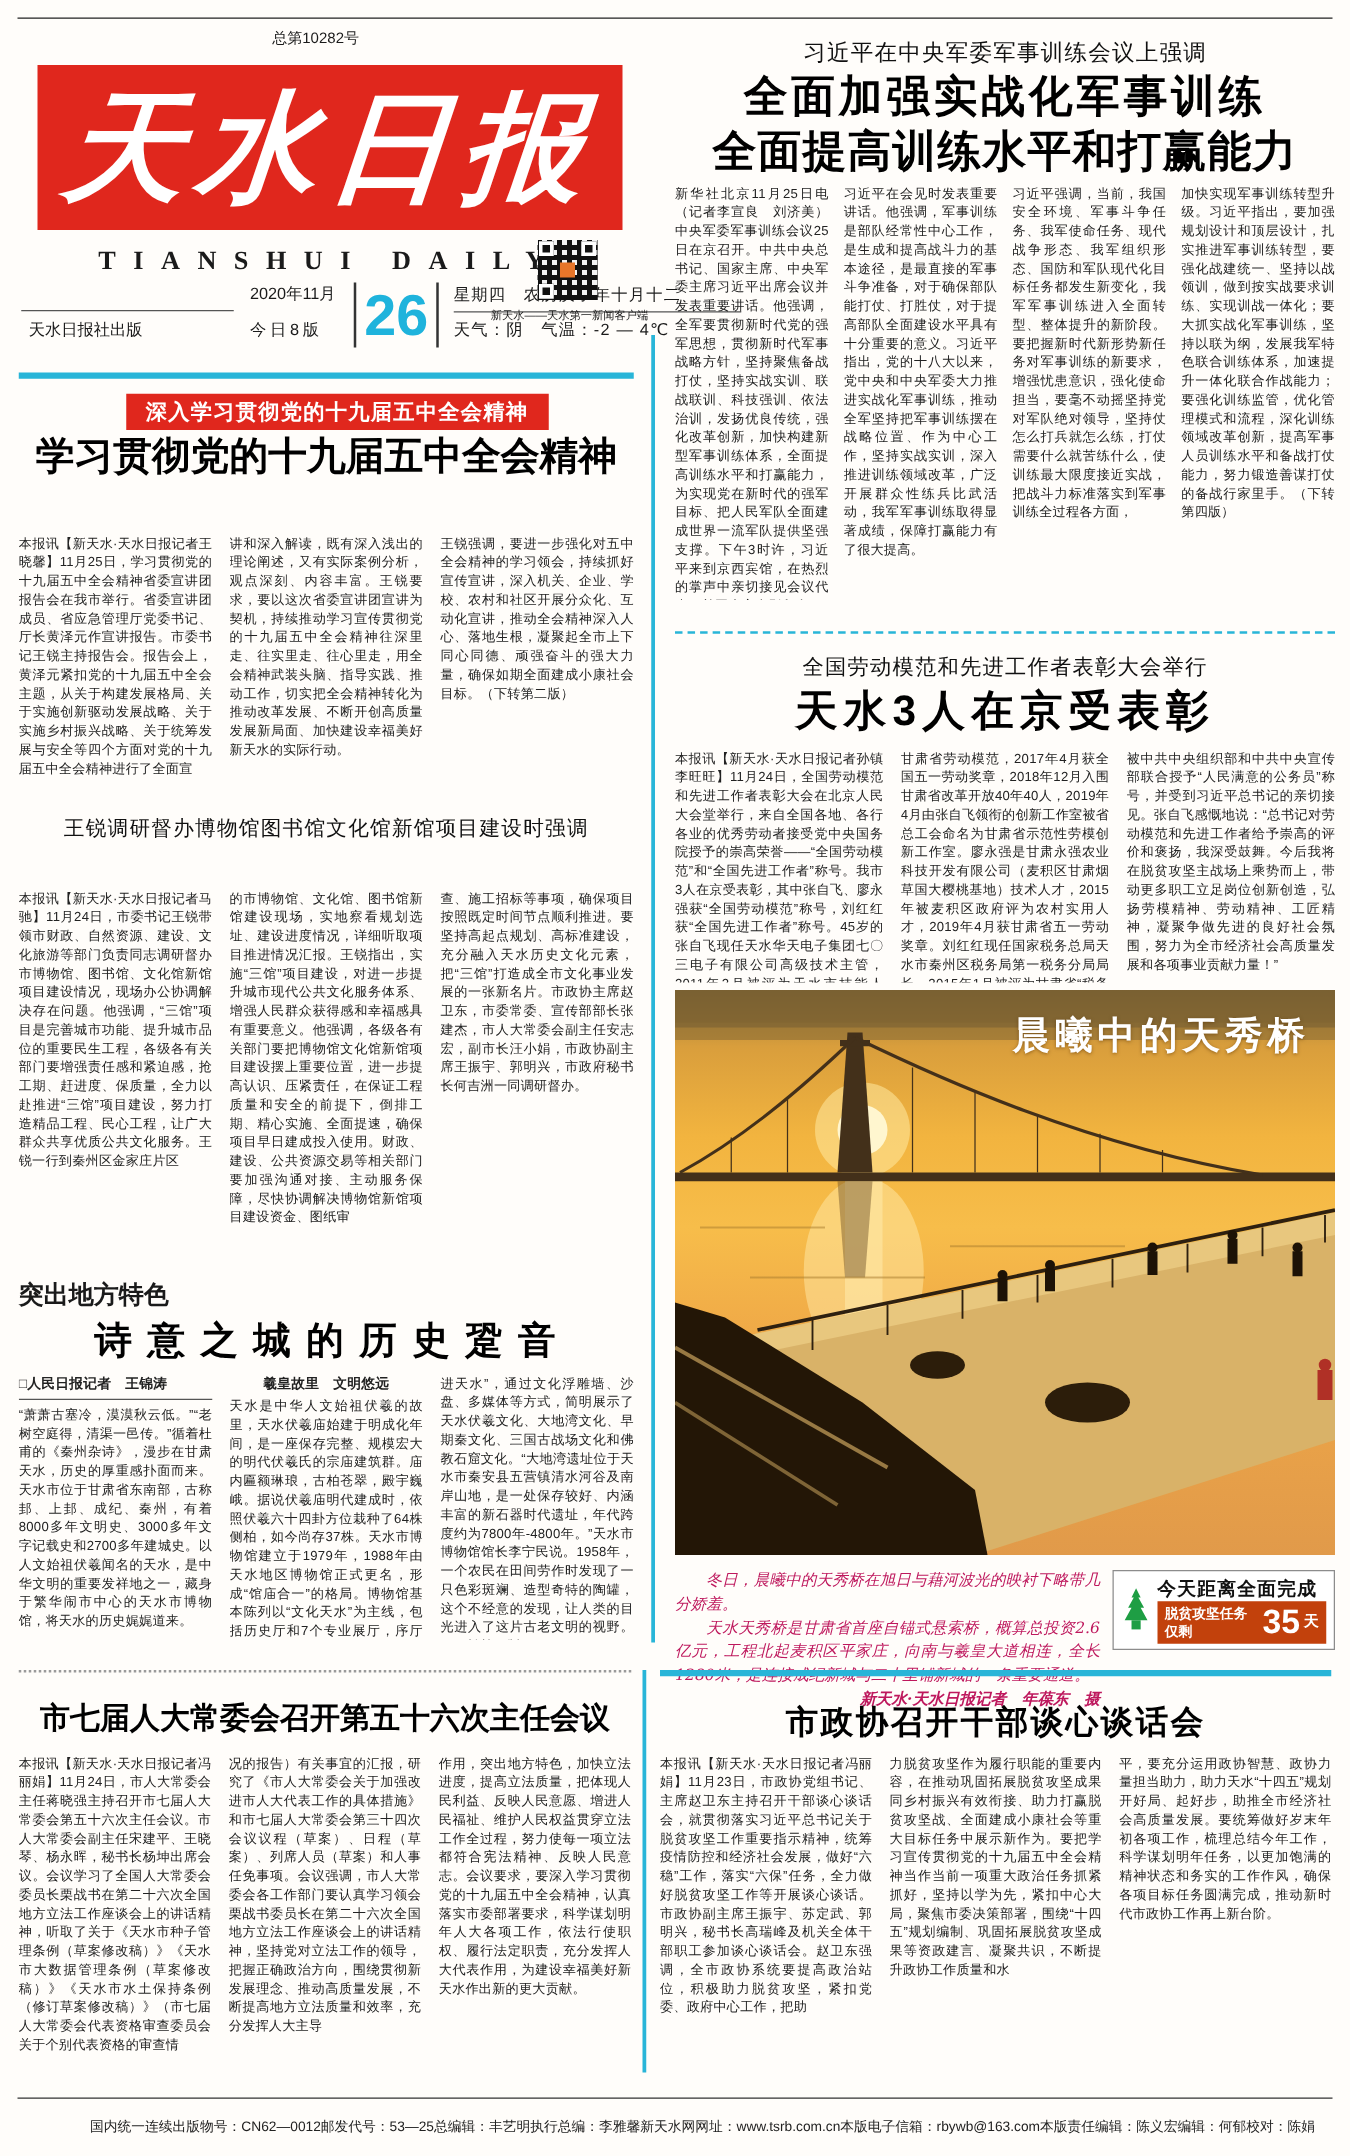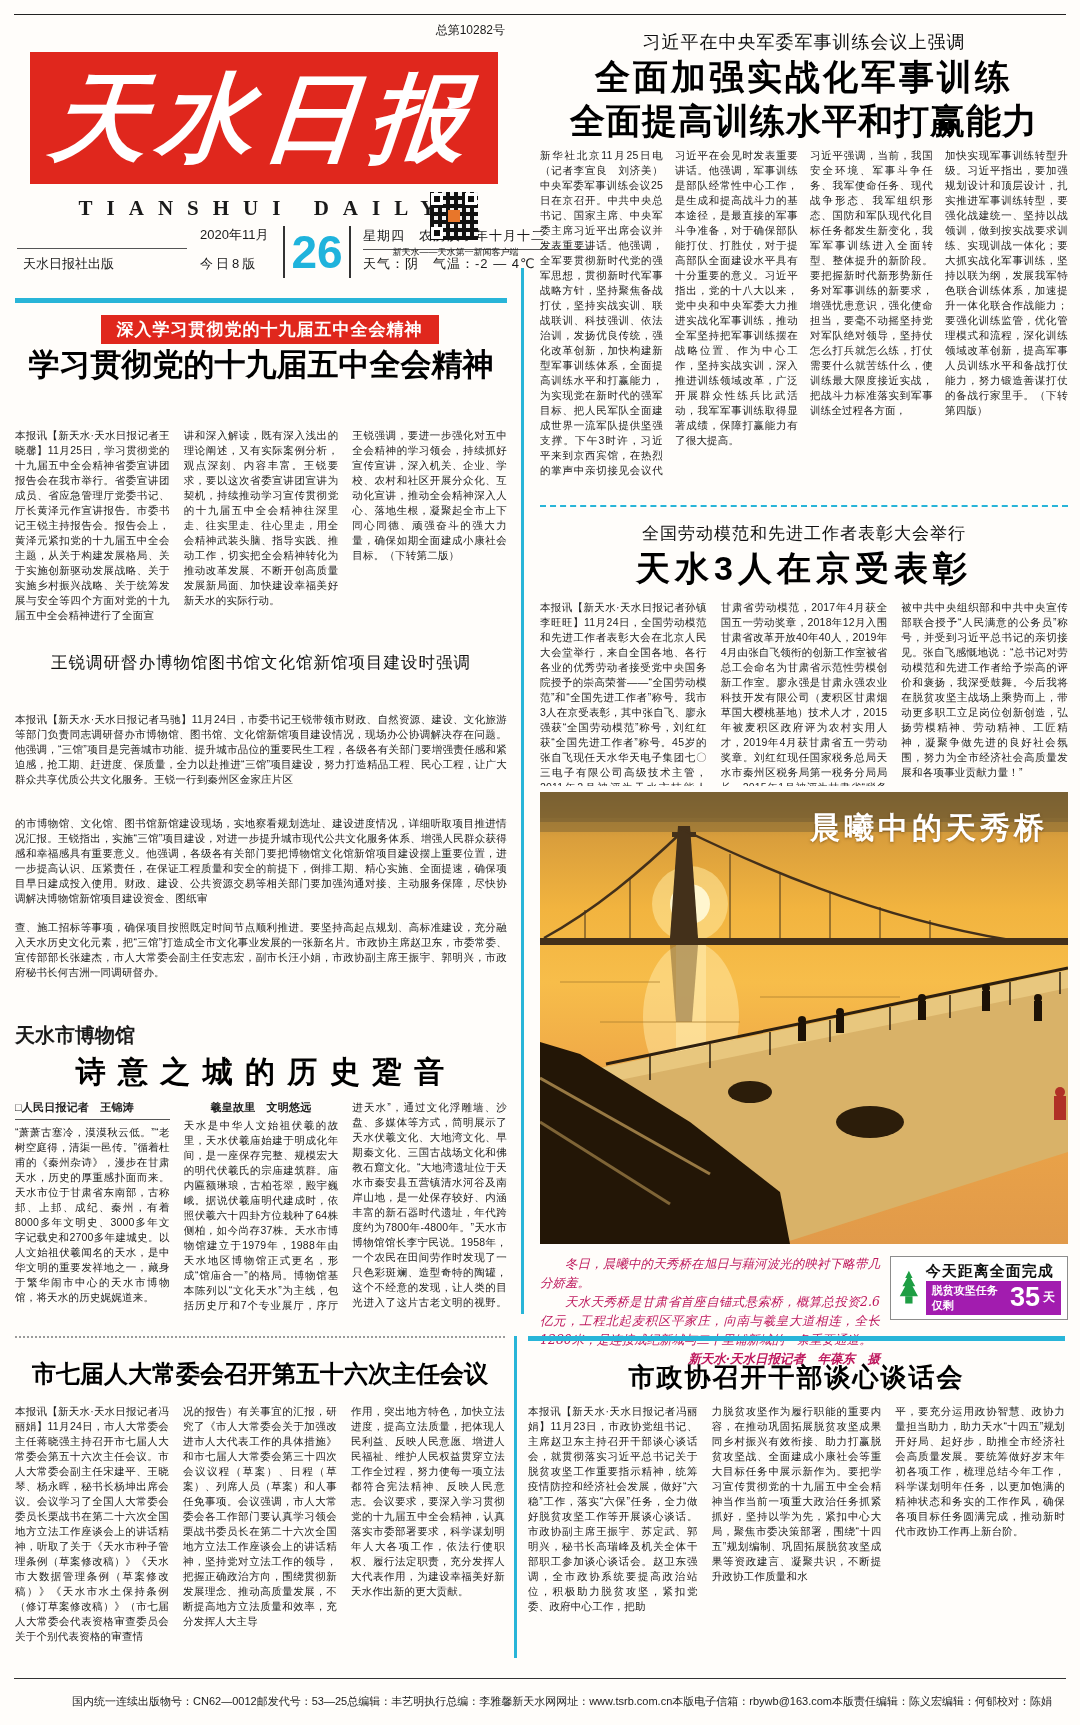--- a/index.html
+++ b/index.html
@@ -23,41 +23,41 @@
   .cyanbar{background:#29b5d8;}
   .dashed-div{border-top:2px dashed #29b5d8;}
   .dotted-div{border-top:2px dotted #9a9a9a;}
   .byline{font-weight:bold;font-size:11px;border-bottom:1px solid #555;padding-bottom:4px;margin-bottom:5px;}
   .subhead{font-weight:bold;font-size:11px;text-align:center;margin-bottom:3px;}
   .caption{font-family:"DejaVu Serif","Liberation Serif",serif;font-style:italic;font-size:12.5px;line-height:19px;color:#be185d;text-align:justify;}
   .credit{font-weight:bold;}
   
   .count-box{border:1px solid #8c8c8c;background:#fff;display:flex;align-items:center;padding:4px 6px;box-sizing:border-box;}
   .count-l1{font-weight:900;font-size:15px;color:#111;letter-spacing:1px;}
-  .count-red{background:#a21caf;color:#fff;display:flex;align-items:center;padding:2px 6px;margin-top:0;}
+  .count-red{background:#c2410c;color:#fff;display:flex;align-items:center;padding:2px 6px;margin-top:0;}
   .count-red .t{font-size:11px;font-weight:bold;}
   .count-red .n{font-size:27px;font-weight:900;margin:0 3px;line-height:1;}
   .count-red .u{font-size:12px;font-weight:bold;}
   
   .photo{overflow:hidden;background:linear-gradient(180deg,#9a7a38 0%,#d99e3c 10%,#f2b43f 26%,#f7bd4a 42%,#efa847 62%,#e19a4a 100%);}
   .photo-title{position:absolute;top:16px;right:20px;color:#fff;font-size:30px;font-weight:bold;letter-spacing:4px;
                text-shadow:0 1px 3px rgba(90,50,0,.55);font-family:"DejaVu Serif","Liberation Serif",serif;}
   .qr{width:48px;height:48px;background:
       repeating-linear-gradient(90deg,#111 0 4px,transparent 4px 8px),
       repeating-linear-gradient(0deg,#111 0 4px,#f3f3f3 4px 8px);position:relative;}
   .qr .c{position:absolute;width:12px;height:12px;background:#111;box-shadow:inset 0 0 0 3px #fff,inset 0 0 0 5px #111;}
   .footer-row{display:flex;justify-content:flex-end;font-size:11px;color:#222;}
 </style>
 </head>
 <body>
 
 <div id="page">
 
   <div class="abs rule" style="left:14px;right:14px;top:14px;"></div>
-  <div class="abs" style="left:0;width:505px;top:22px;text-align:right;font-size:12px;">总第10282号</div>
+  <div class="abs" style="left:0;width:505px;top:22px;text-align:center;font-size:12px;">总第10282号</div>
 
   <div class="abs mast-red" style="left:30px;top:52px;width:468px;height:132px;">
     <span class="mast-title">天水日报</span>
   </div>
   <div class="abs mast-en" style="left:30px;top:196px;width:468px;">TIANSHUI DAILY</div>
 
   <div class="abs" style="left:15px;top:224px;width:490px;height:60px;">
     <div class="abs" style="left:2px;top:24px;width:170px;border-top:1px solid #555;"></div>
     <div class="abs" style="left:8px;top:31px;font-size:13px;">天水日报社出版</div>
     <div class="abs" style="left:185px;top:2px;font-size:13px;">2020年11月</div>
@@ -197,27 +197,27 @@
     <span class="badge">深入学习贯彻党的十九届五中全会精神</span>
   </div>
   <div class="abs headline" style="left:15px;top:344px;width:492px;font-size:31px;">学习贯彻党的十九届五中全会精神</div>
   <div class="abs cols" style="left:15px;top:428px;width:492px;height:212px;gap:14px;">
     <div class="col bodytext">本报讯【新天水·天水日报记者王晓馨】11月25日，学习贯彻党的十九届五中全会精神省委宣讲团报告会在我市举行。省委宣讲团成员、省应急管理厅党委书记、厅长黄泽元作宣讲报告。市委书记王锐主持报告会。报告会上，黄泽元紧扣党的十九届五中全会主题，从关于构建发展格局、关于实施创新驱动发展战略、关于实施乡村振兴战略、关于统筹发展与安全等四个方面对党的十九届五中全会精神进行了全面宣</div>
     <div class="col bodytext">讲和深入解读，既有深入浅出的理论阐述，又有实际案例分析，观点深刻、内容丰富。王锐要求，要以这次省委宣讲团宣讲为契机，持续推动学习宣传贯彻党的十九届五中全会精神往深里走、往实里走、往心里走，用全会精神武装头脑、指导实践、推动工作，切实把全会精神转化为推动改革发展、不断开创高质量发展新局面、加快建设幸福美好新天水的实际行动。</div>
     <div class="col bodytext">王锐强调，要进一步强化对五中全会精神的学习领会，持续抓好宣传宣讲，深入机关、企业、学校、农村和社区开展分众化、互动化宣讲，推动全会精神深入人心、落地生根，凝聚起全市上下同心同德、顽强奋斗的强大力量，确保如期全面建成小康社会目标。（下转第二版）</div>
   </div>
 
   <div class="abs kicker" style="left:15px;top:652px;width:492px;font-size:16.5px;">王锐调研督办博物馆图书馆文化馆新馆项目建设时强调</div>
-  <div class="abs cols" style="left:15px;top:712px;width:492px;height:298px;gap:14px;flex-direction:column;">
+  <div class="abs cols" style="left:15px;top:712px;width:492px;height:298px;gap:14px;">
     <div class="col bodytext">本报讯【新天水·天水日报记者马驰】11月24日，市委书记王锐带领市财政、自然资源、建设、文化旅游等部门负责同志调研督办市博物馆、图书馆、文化馆新馆项目建设情况，现场办公协调解决存在问题。他强调，“三馆”项目是完善城市功能、提升城市品位的重要民生工程，各级各有关部门要增强责任感和紧迫感，抢工期、赶进度、保质量，全力以赴推进“三馆”项目建设，努力打造精品工程、民心工程，让广大群众共享优质公共文化服务。王锐一行到秦州区金家庄片区</div>
     <div class="col bodytext">的市博物馆、文化馆、图书馆新馆建设现场，实地察看规划选址、建设进度情况，详细听取项目推进情况汇报。王锐指出，实施“三馆”项目建设，对进一步提升城市现代公共文化服务体系、增强人民群众获得感和幸福感具有重要意义。他强调，各级各有关部门要把博物馆文化馆新馆项目建设摆上重要位置，进一步提高认识、压紧责任，在保证工程质量和安全的前提下，倒排工期、精心实施、全面提速，确保项目早日建成投入使用。财政、建设、公共资源交易等相关部门要加强沟通对接、主动服务保障，尽快协调解决博物馆新馆项目建设资金、图纸审</div>
     <div class="col bodytext">查、施工招标等事项，确保项目按照既定时间节点顺利推进。要坚持高起点规划、高标准建设，充分融入天水历史文化元素，把“三馆”打造成全市文化事业发展的一张新名片。市政协主席赵卫东，市委常委、宣传部部长张建杰，市人大常委会副主任安志宏，副市长汪小娟，市政协副主席王振宇、郭明兴，市政府秘书长何吉洲一同调研督办。</div>
   </div>
 
-  <div class="abs" style="left:15px;top:1022px;font-size:20px;font-weight:bold;">天水市博物馆</div>
+  <div class="abs" style="left:15px;top:1022px;font-size:20px;font-weight:bold;">突出地方特色</div>
   <div class="abs headline" style="left:15px;top:1052px;width:492px;font-size:30px;letter-spacing:2px;">诗 意 之 城 的 历 史 跫 音</div>
   <div class="abs cols" style="left:15px;top:1100px;width:492px;height:212px;gap:14px;">
     <div class="col bodytext">
       <div class="byline">□人民日报记者　王锦涛</div>
       <span>“萧萧古塞冷，漠漠秋云低。”“老树空庭得，清渠一邑传。”循着杜甫的《秦州杂诗》，漫步在甘肃天水，历史的厚重感扑面而来。天水市位于甘肃省东南部，古称邽、上邽、成纪、秦州，有着8000多年文明史、3000多年文字记载史和2700多年建城史。以人文始祖伏羲闻名的天水，是中华文明的重要发祥地之一，藏身于繁华闹市中心的天水市博物馆，将天水的历史娓娓道来。</span>
     </div>
     <div class="col bodytext">
       <div class="subhead">羲皇故里　文明悠远</div>
       <span>天水是中华人文始祖伏羲的故里，天水伏羲庙始建于明成化年间，是一座保存完整、规模宏大的明代伏羲氏的宗庙建筑群。庙内匾额琳琅，古柏苍翠，殿宇巍峨。据说伏羲庙明代建成时，依照伏羲六十四卦方位栽种了64株侧柏，如今尚存37株。天水市博物馆建立于1979年，1988年由天水地区博物馆正式更名，形成“馆庙合一”的格局。博物馆基本陈列以“文化天水”为主线，包括历史厅和7个专业展厅，序厅名为“走</span>
     </div>

